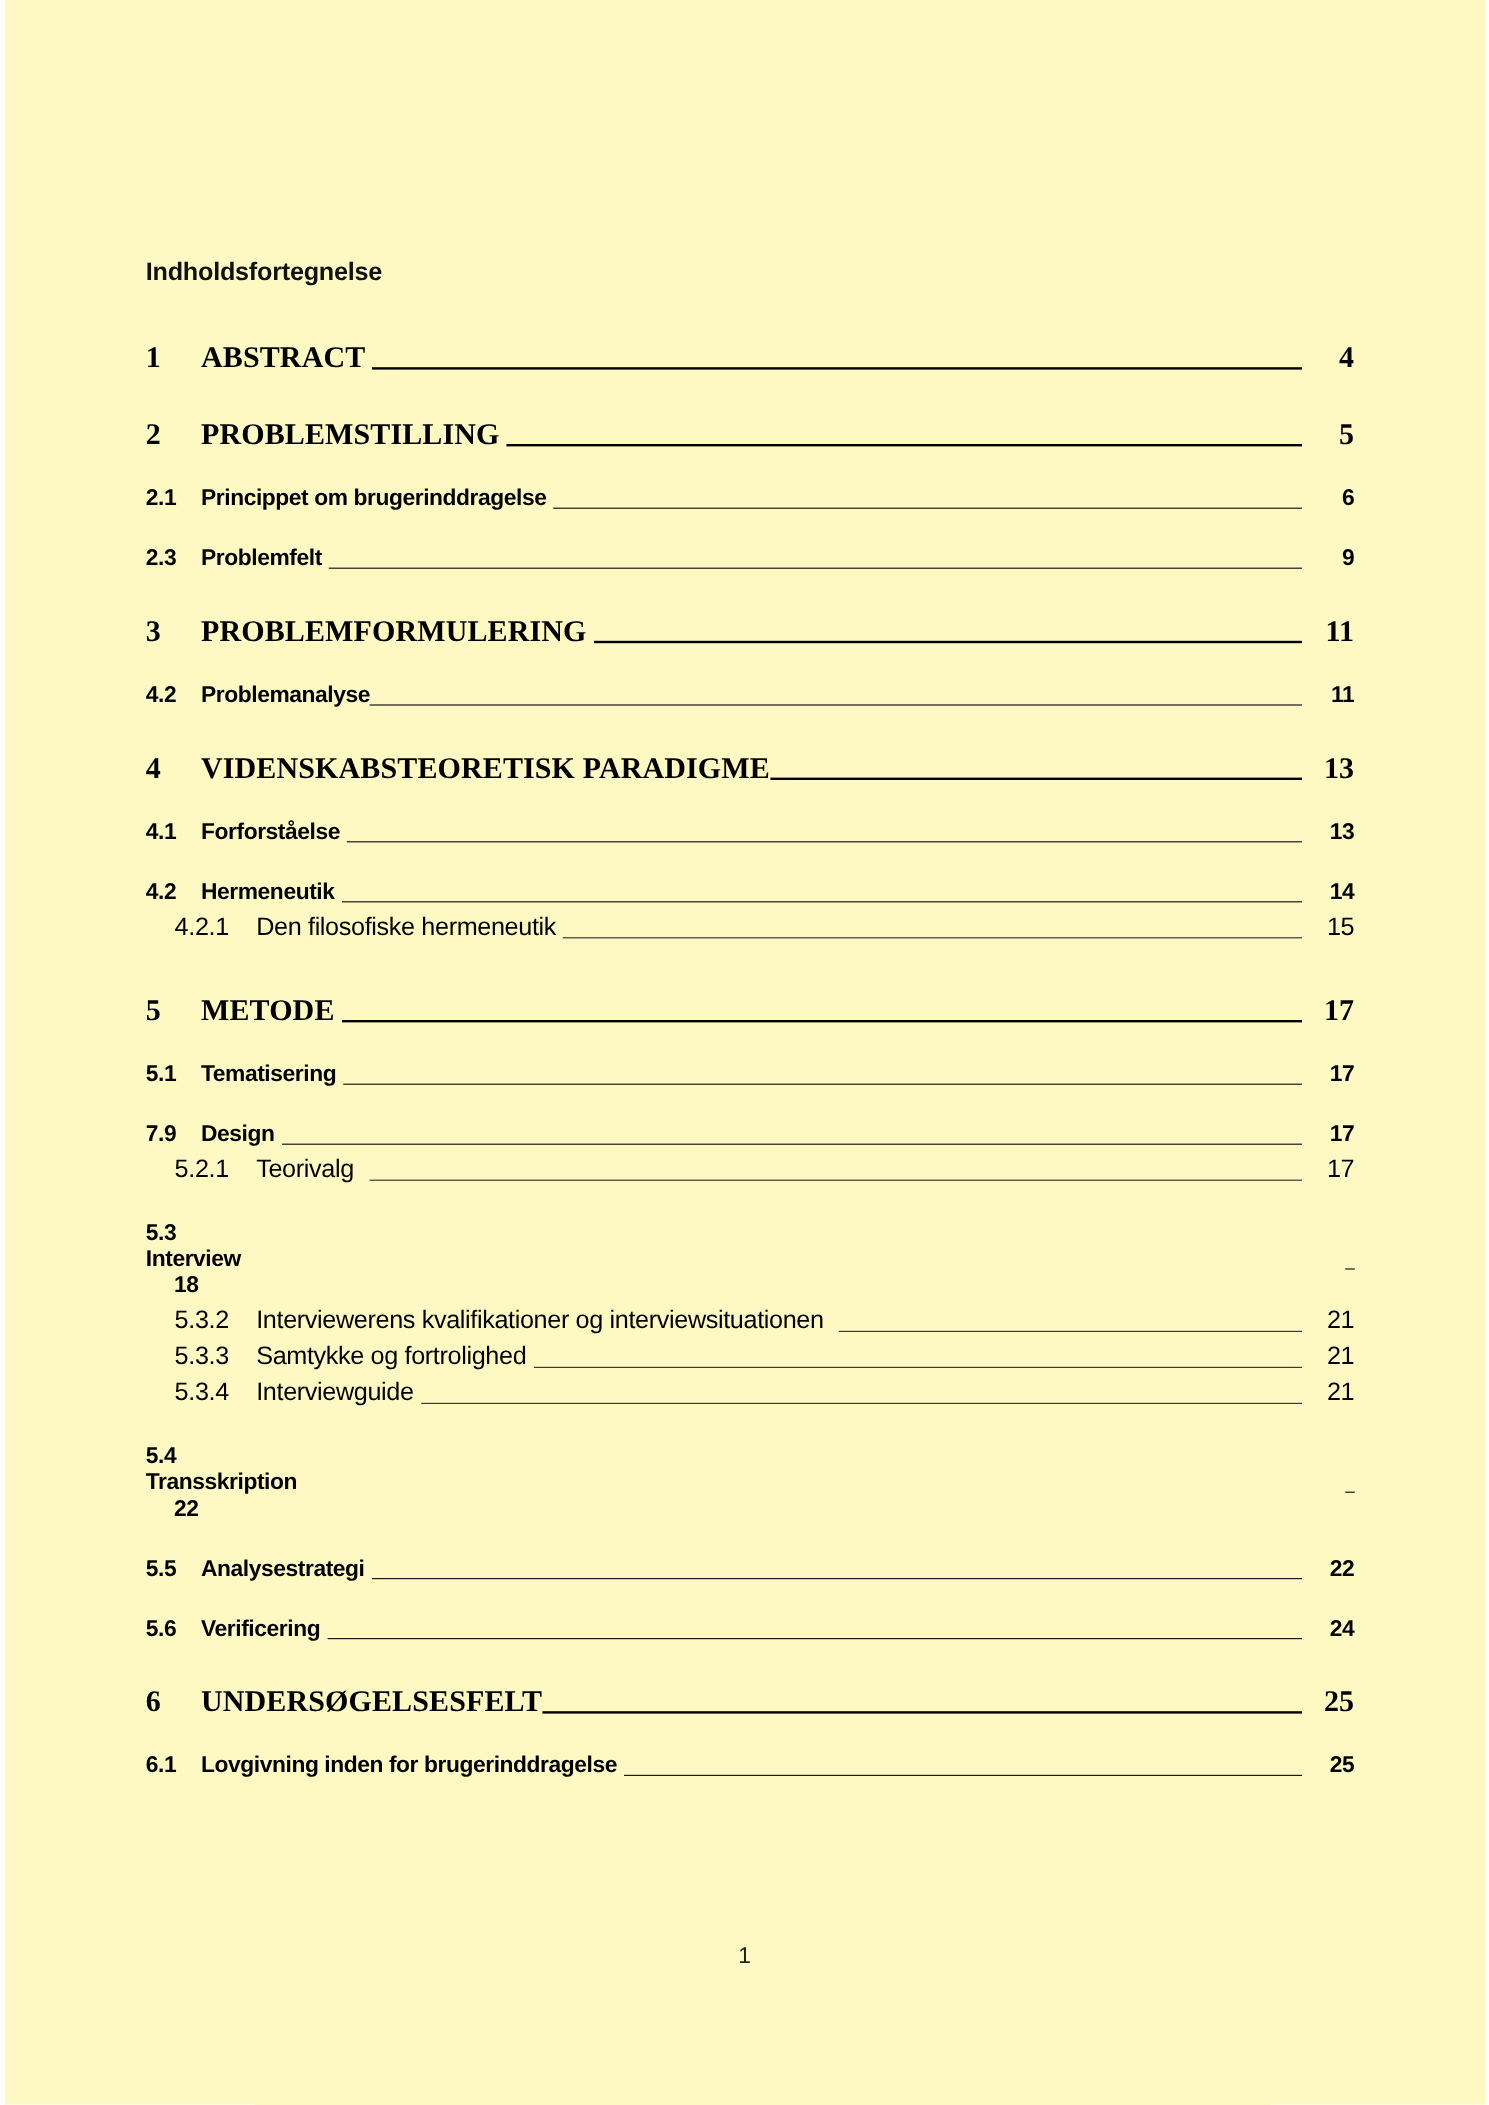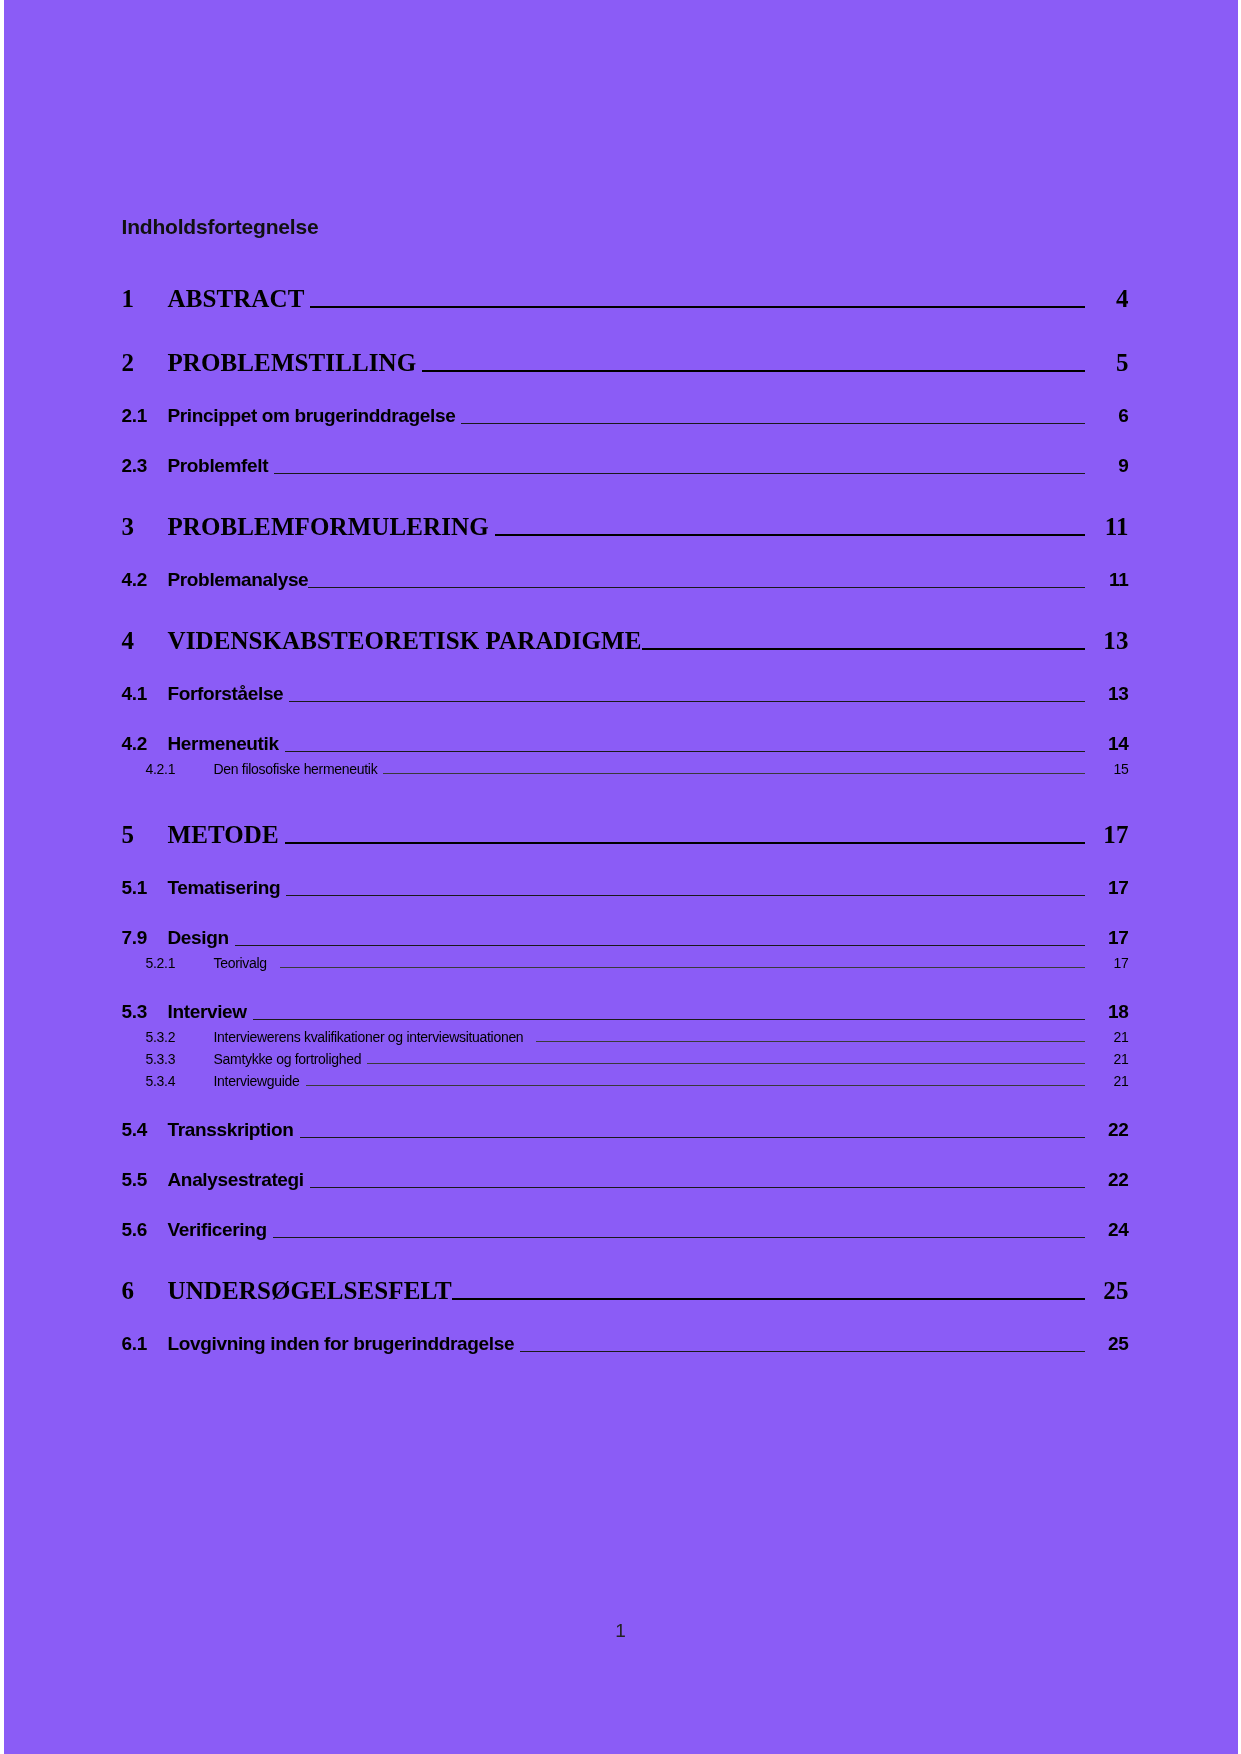--- a/index.html
+++ b/index.html
@@ -8,21 +8,21 @@
     background: #ffffff;
   }
   body {
     font-family: "Liberation Sans", sans-serif;
     color: #000000;
   }
   .page {
     position: relative;
     width: 1234px;
     height: 1754px;
-    background: #8b5cf6;
+    background: #fef9c3;
     margin: 0 auto;
     overflow: hidden;
     box-sizing: border-box;
   }
   .content {
     position: absolute;
     left: 118px;
     top: 215px;
     width: 1007px;
   }
@@ -122,21 +122,21 @@
   }
   .lvl2 .pg {
     width: 44px;
   }
   .lvl2.tight .label { padding-right: 0px; text-align: center; }
 
   
   .lvl3 {
     font-family: "Liberation Sans", sans-serif;
     font-weight: normal;
-    font-size: 14px;
+    font-size: 21px;
     letter-spacing: -0.3px;
     margin-top: 6px;
     margin-bottom: 0;
     padding-left: 24px;
   }
   .lvl3 .num {
     width: 68px;
   }
   .lvl3 .label {
     padding-right: 6px;
@@ -145,21 +145,21 @@
     border-bottom-width: 1.2px;
     border-bottom-color: #3a3a3a;
     bottom: 3px;
   }
   .lvl3 .pg {
     width: 44px;
   }
   .lvl3.tight .label { padding-right: 13px; }
 
   
-  .lvl2.after-sub { margin-top: 30px; }
+  .lvl2.after-sub { margin-top: 30px; flex-direction: column; }
   .lvl1.after-sub { margin-top: 44px; }
 
   
   .footer-pagenum {
     position: absolute;
     left: 0;
     right: 0;
     top: 1620px;
     text-align: center;
     font-family: "Liberation Sans", sans-serif;

